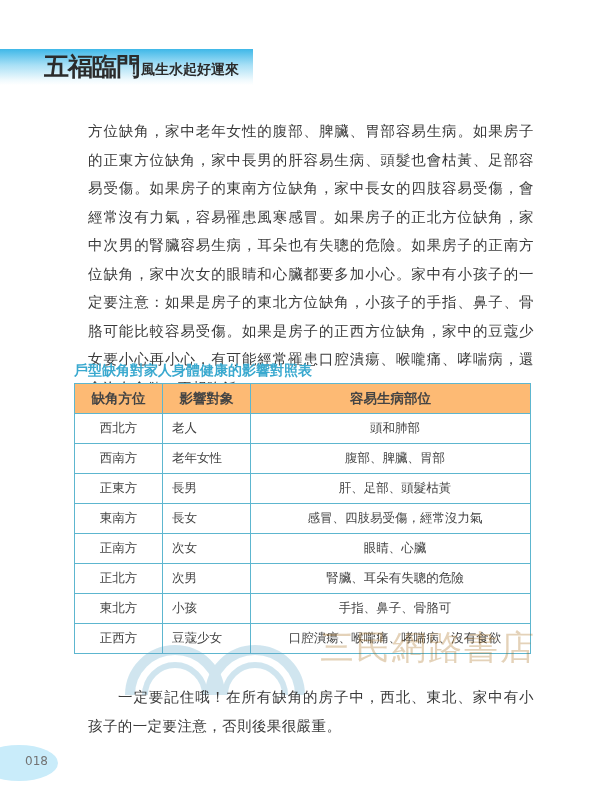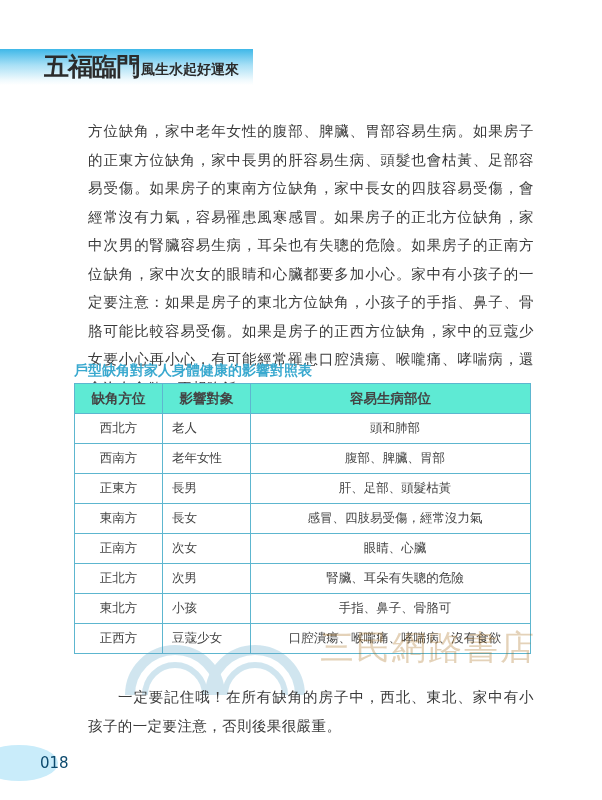--- a/index.html
+++ b/index.html
@@ -38,21 +38,21 @@
     table.health-table {
       position: absolute; left: 74px; top: 383px; width: 457px;
       border-collapse: collapse;
       font-family: "DejaVu Sans", "Liberation Sans", sans-serif;
       font-size: 12.5px; color: #444;
     }
     table.health-table th, table.health-table td {
       border: 1.5px solid #5db6cf; height: 29px; padding: 0;
     }
     table.health-table th {
-      background: #5eead4; font-family: "DejaVu Serif", "Liberation Serif", serif;
+      background: #fdba74; font-family: "DejaVu Serif", "Liberation Serif", serif;
       font-weight: bold; font-size: 13.5px; color: #444; height: 29px;
     }
     table.health-table td.c1 { text-align: center; width: 87px; }
     table.health-table td.c2 { padding-left: 9px; width: 78px; }
     table.health-table td.c3 { padding-left: 9px; text-align: center; }
     .watermark {
       position: absolute; left: 120px; top: 625px; width: 420px; height: 70px;
       pointer-events: none; opacity: 0.28;
     }
     .watermark-text {
@@ -61,23 +61,23 @@
     }
     .watermark-url {
       position: absolute; left: 215px; top: 45px;
       font-family: "DejaVu Sans", sans-serif; font-size: 15px; color: #5aa6c8;
     }
     .page-num-bg {
       position: absolute; left: -20px; top: 745px; width: 78px; height: 36px;
       border-radius: 50%; background: #c9ecfa;
     }
     .page-num {
-      position: absolute; left: 40px; top: 754px;
+      position: absolute; left: 25px; top: 754px;
       font-family: "DejaVu Sans", "Liberation Sans", sans-serif;
-      font-size: 15px; color: #0c4a6e;
+      font-size: 12px; color: #737373;
     }
   </style>
 </head>
 <body>
 
 <div class="header-bar"></div>
 <div class="header-title">五福臨門</div>
 <div class="header-subtitle">！風生水起好運來</div>
 
 <div class="body-text para1">方位缺角，家中老年女性的腹部、脾臟、胃部容易生病。如果房子的正東方位缺角，家中長男的肝容易生病、頭髮也會枯黃、足部容易受傷。如果房子的東南方位缺角，家中長女的四肢容易受傷，會經常沒有力氣，容易罹患風寒感冒。如果房子的正北方位缺角，家中次男的腎臟容易生病，耳朵也有失聰的危險。如果房子的正南方位缺角，家中次女的眼睛和心臟都要多加小心。家中有小孩子的一定要注意：如果是房子的東北方位缺角，小孩子的手指、鼻子、骨胳可能比較容易受傷。如果是房子的正西方位缺角，家中的豆蔻少女要小心再小心，有可能經常罹患口腔潰瘍、喉嚨痛、哮喘病，還會沒有食欲，不想吃飯。</div>

